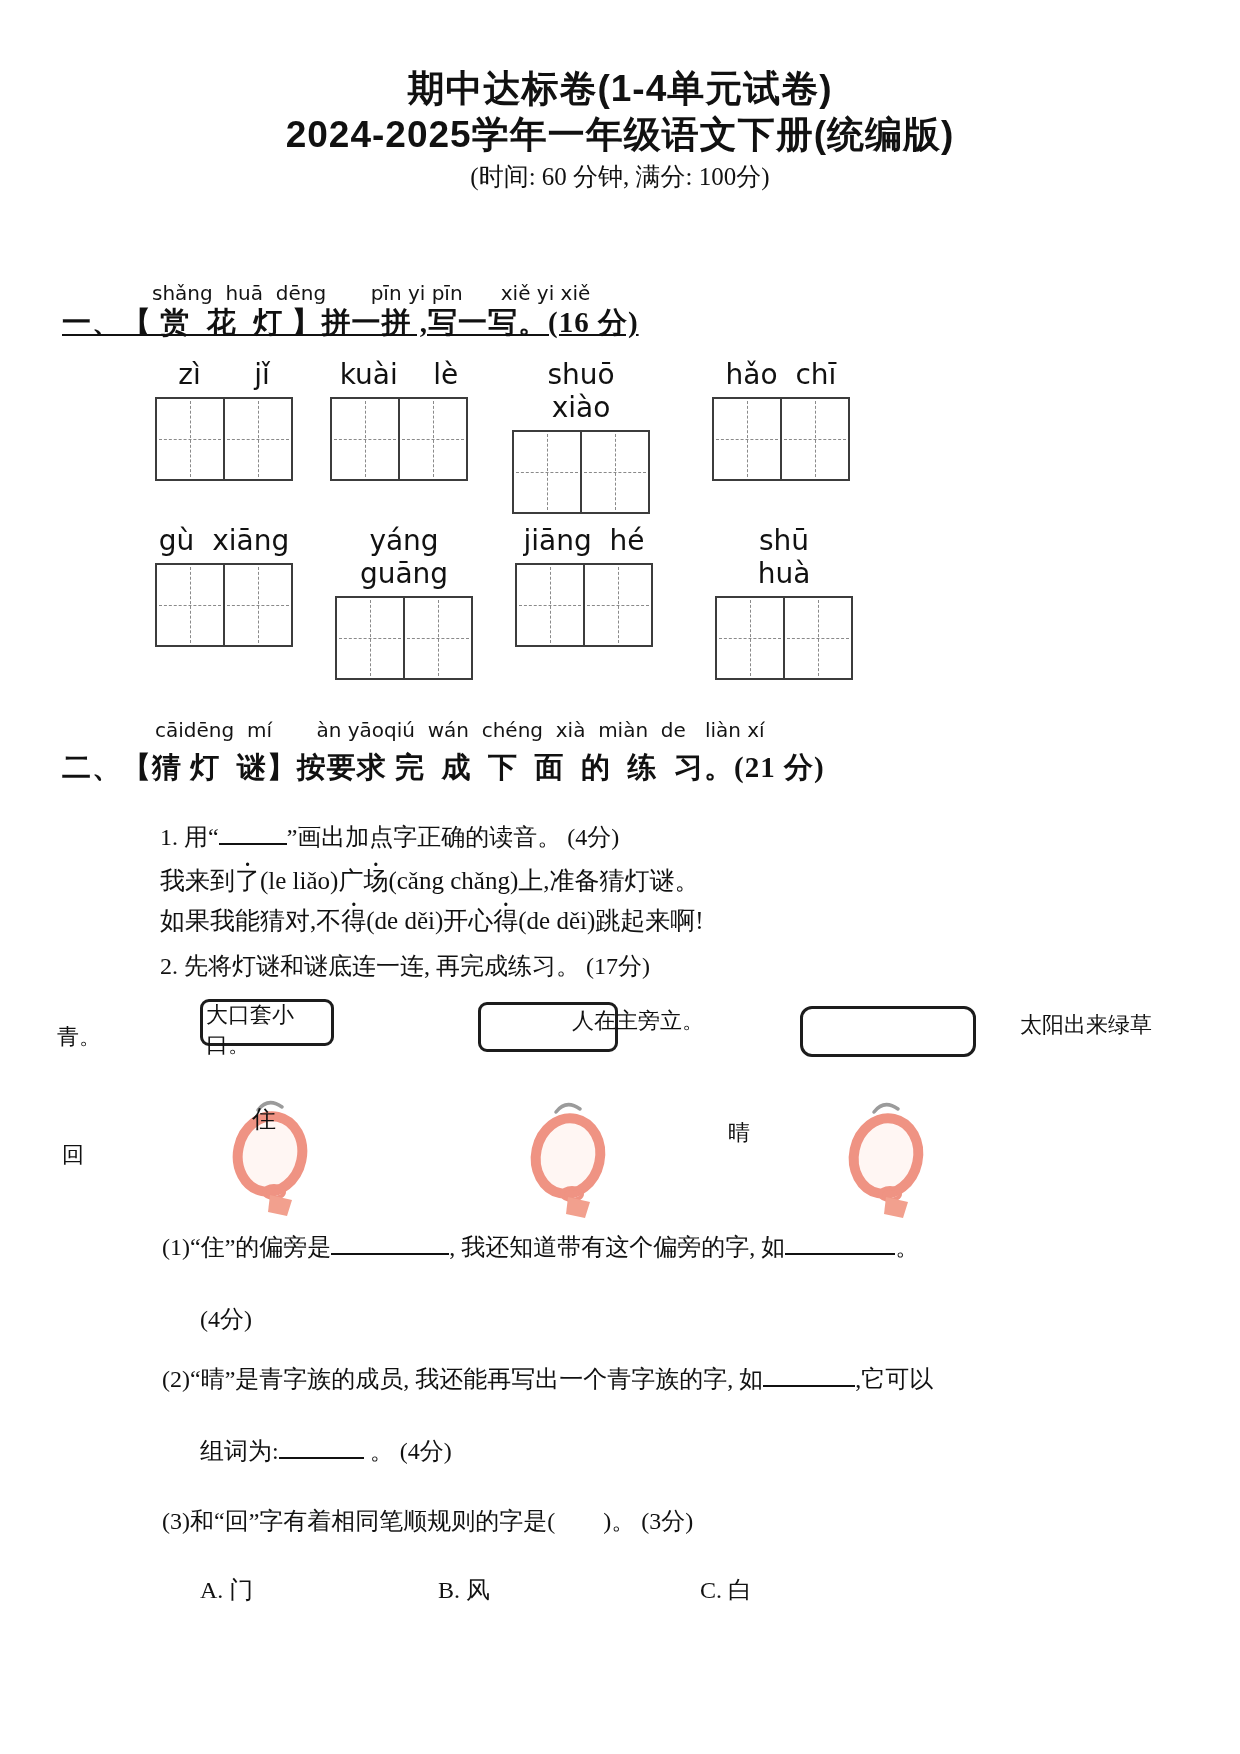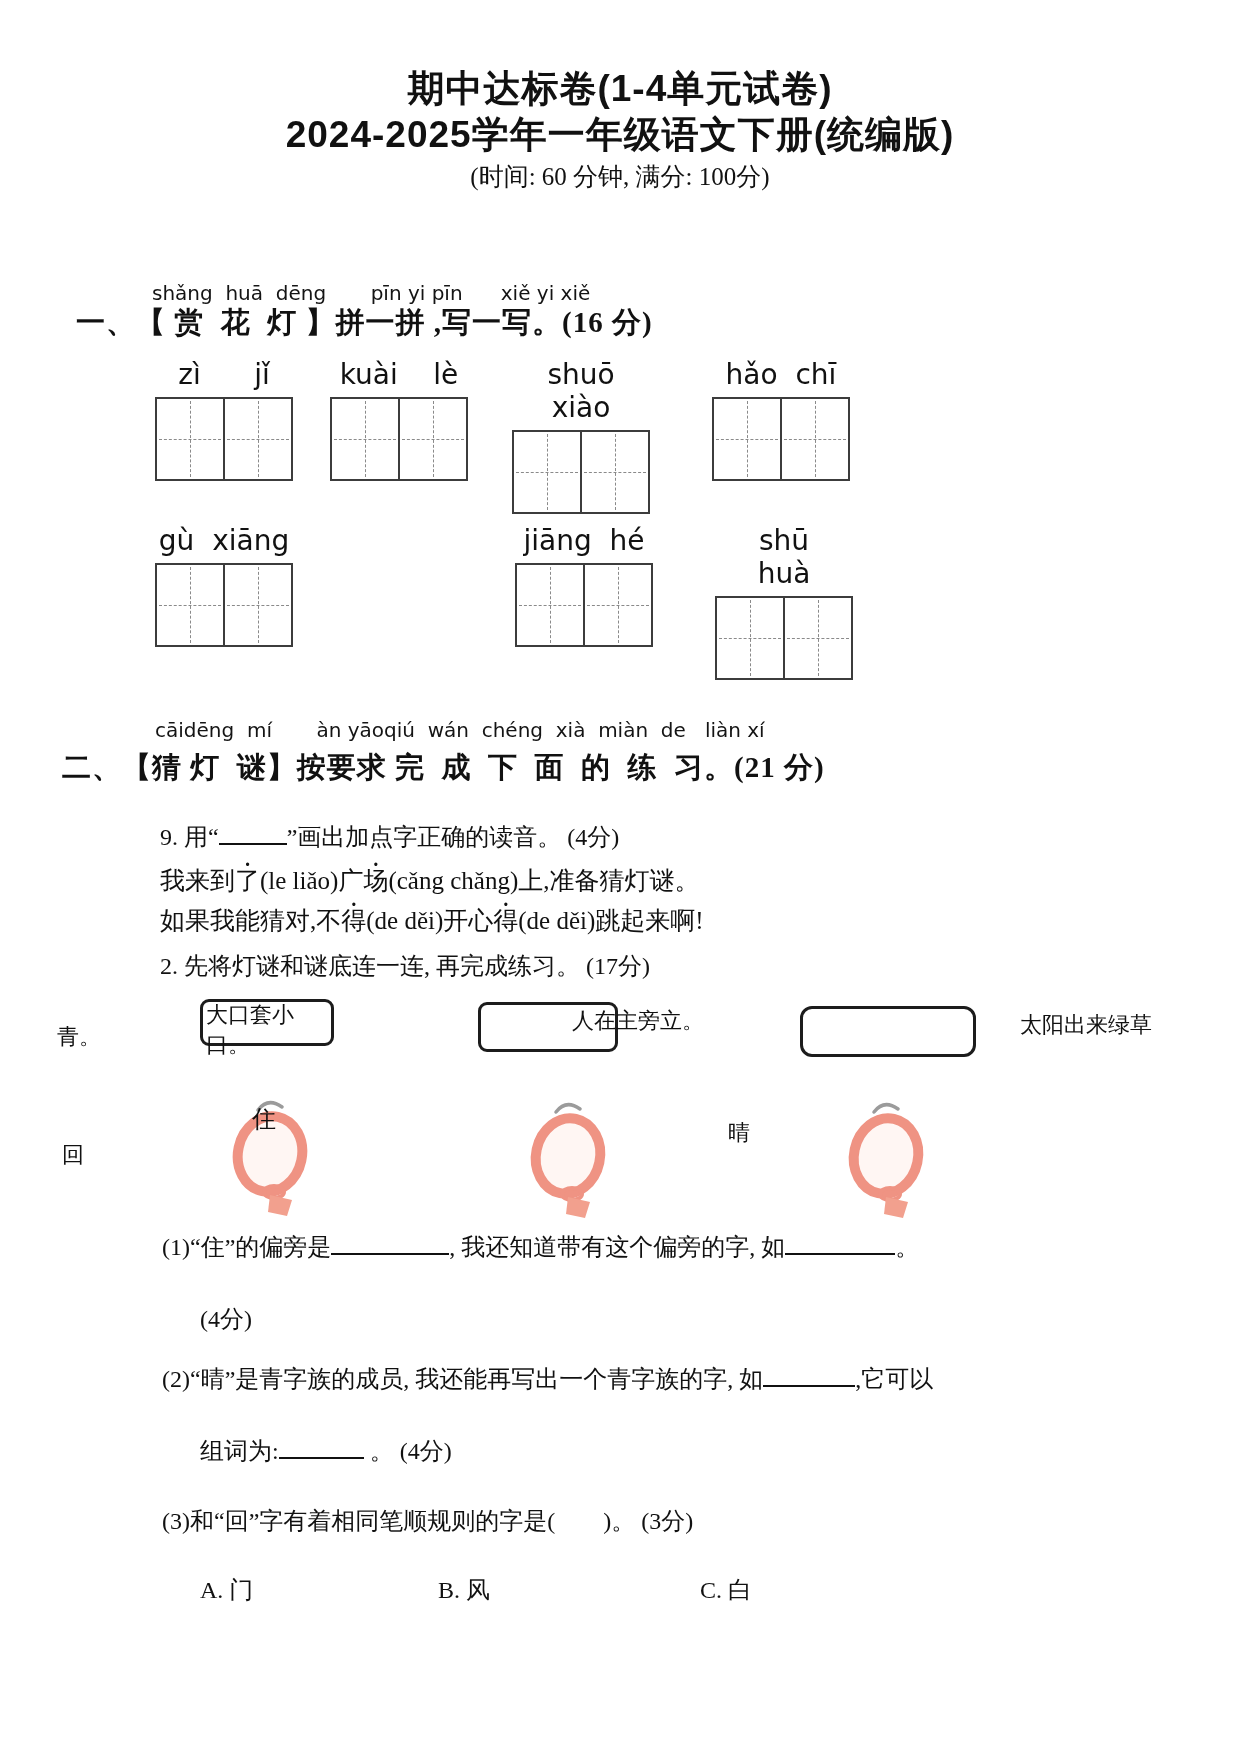--- a/index.html
+++ b/index.html
@@ -47,21 +47,21 @@
 </head>
 <body>
 
 <div class="page">
 
   <div class="abs title1 keep">期中达标卷(1-4单元试卷)</div>
   <div class="abs title2 keep">2024-2025学年一年级语文下册(统编版)</div>
   <div class="abs meta keep">(时间: 60 分钟, 满分: 100分)</div>
 
   <div class="abs sec-pinyin keep" style="left:152px;top:281px;">shǎng  huā  dēng       pīn yi pīn      xiě yi xiě</div>
-  <div class="abs sec-head keep" style="left:76px;top:303px;">一、【 赏  花  灯 】拼一拼 ,写一写。(16 分)</div>
+  <div class="abs sec-head keep" style="left:62px;top:303px;text-decoration:underline;">一、【 赏  花  灯 】拼一拼 ,写一写。(16 分)</div>
 
   <div class="word" style="left:155px;top:358px;">
     <div class="py">zì      jǐ</div>
     <div class="tzg">
         <div class="cell"></div>
         <div class="cell"></div>
       </div>
   </div>
   <div class="word" style="left:330px;top:358px;">
     <div class="py">kuài    lè</div>
@@ -85,40 +85,47 @@
       </div>
   </div>
 
   <div class="word" style="left:155px;top:524px;">
     <div class="py">gù  xiāng</div>
     <div class="tzg">
         <div class="cell"></div>
         <div class="cell"></div>
       </div>
   </div>
+  <div class="word" style="left:335px;top:524px;">
+    <div class="py">yáng  guāng</div>
+    <div class="tzg">
+        <div class="cell"></div>
+        <div class="cell"></div>
+      </div>
+  </div>
   <div class="word" style="left:515px;top:524px;">
     <div class="py">jiāng  hé</div>
     <div class="tzg">
         <div class="cell"></div>
         <div class="cell"></div>
       </div>
   </div>
   <div class="word" style="left:715px;top:524px;">
     <div class="py">shū    huà</div>
     <div class="tzg">
         <div class="cell"></div>
         <div class="cell"></div>
       </div>
   </div>
 
   <div class="abs sec-pinyin keep" style="left:155px;top:718px;">cāidēng  mí       àn yāoqiú  wán  chéng  xià  miàn  de   liàn xí</div>
   <div class="abs sec-head keep" style="left:62px;top:748px;">二、【猜 灯  谜】按要求 完  成  下  面  的  练  习。(21 分)</div>
 
   <div class="abs qline" style="left:160px;top:818px;">
-    <span class="keep">9. 用“</span><span class="blank w68"></span><span class="keep">”画出加点字正确的读音。 (4分)</span>
+    <span class="keep">1. 用“</span><span class="blank w68"></span><span class="keep">”画出加点字正确的读音。 (4分)</span>
   </div>
   <div class="abs sentence keep" style="left:160px;top:864px;"><span>我来到</span><span class="dotted">了</span><span>(le liǎo)广</span><span class="dotted">场</span><span>(cǎng chǎng)上,准备猜灯谜。</span></div>
   <div class="abs sentence keep" style="left:160px;top:904px;"><span>如果我能猜对,不</span><span class="dotted">得</span><span>(de děi)开心</span><span class="dotted">得</span><span>(de děi)跳起来啊!</span></div>
 
   <div class="abs qline keep" style="left:160px;top:950px;">2. 先将灯谜和谜底连一连, 再完成练习。 (17分)</div>
 
   <div class="side-ans keep" style="left:57px;top:1022px;">青。</div>
   <div class="rbox" style="left:200px;top:999px;width:134px;height:47px;">
     <div class="rtext keep" style="left:3px;top:-2px;">大口套小口。</div>
   </div>

